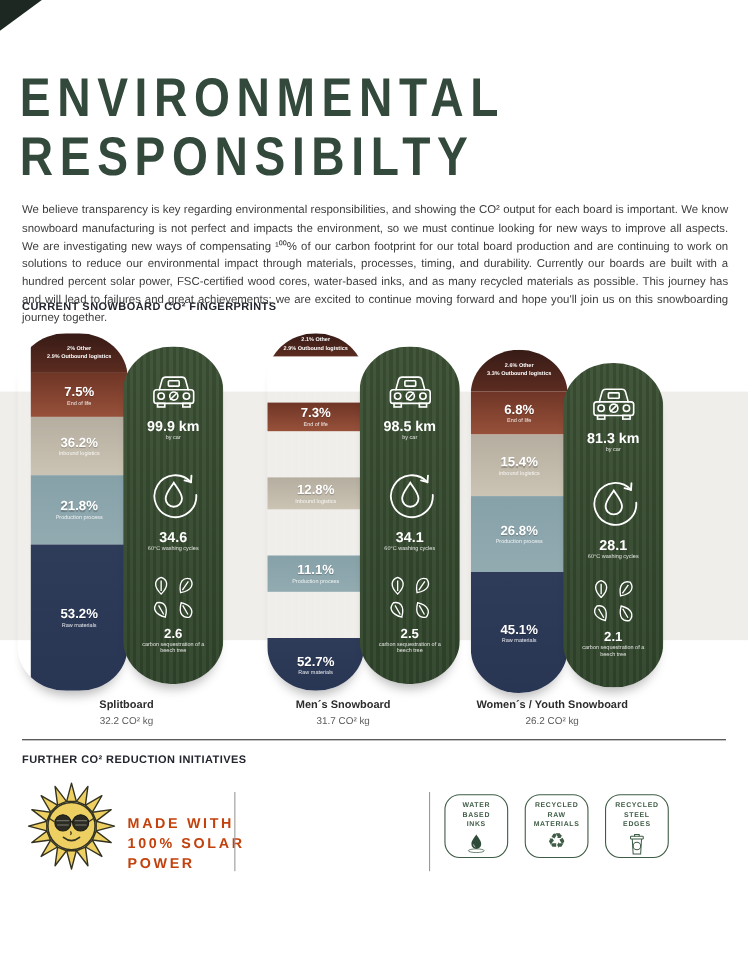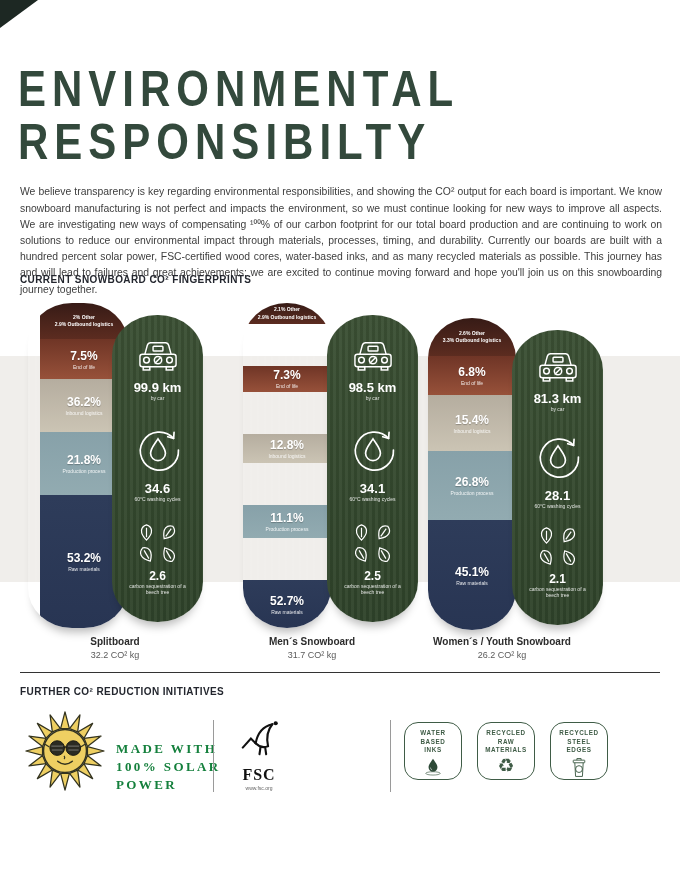--- a/index.html
+++ b/index.html
@@ -39,21 +39,21 @@
   .glbl{font-size:5px;color:rgba(255,255,255,.85);width:70px;line-height:1.35;}
   .gicon{margin-top:22px;}
   .leaves{display:grid;grid-template-columns:19px 19px;grid-gap:3px;margin-top:20px;}
   .caption{position:absolute;width:200px;text-align:center;}
   .cap-name{font-size:10px;font-weight:700;color:#2c2c2c;}
   .cap-total{font-size:9px;color:#5a5a5a;margin-top:3px;}
   .hr{position:absolute;left:20px;right:20px;top:672px;border-top:1.5px solid #333;}
   
   .sun{position:absolute;left:24px;top:710px;}
   .solar-text{position:absolute;left:116px;top:740px;font-size:13px;font-weight:700;
-              letter-spacing:2.4px;color:#15803d;line-height:1.4;font-family:Liberation Serif, serif;}
+              letter-spacing:2.4px;color:#c2410c;line-height:1.4;}
   .vdiv{position:absolute;top:720px;height:72px;border-left:1px solid #9a9a9a;}
   .fsc-block{position:absolute;left:233px;top:718px;width:52px;text-align:center;}
   .fsc-acronym{font-family:"Liberation Serif",serif;font-size:16px;font-weight:700;
                color:#111;margin-top:2px;letter-spacing:1px;}
   .fsc-url{font-size:5px;color:#666;margin-top:1px;}
   .fsc-mark{position:absolute;left:296px;top:748px;width:88px;font-size:7.5px;
             font-weight:700;color:#111;line-height:1.35;}
   .fsc-license{margin-top:6px;font-weight:700;}
   .badges{position:absolute;left:404px;top:722px;display:flex;gap:15px;}
   .badge{width:58px;height:58px;border:1.6px solid #3f5c46;border-radius:14px;
@@ -74,21 +74,21 @@
     <div>ENVIRONMENTAL</div>
     <div>RESPONSIBILTY</div>
   </div>
 
   <p class="intro">We believe transparency is key regarding environmental responsibilities, and showing the CO² output for each board is important. We know snowboard manufacturing is not perfect and impacts the environment, so we must continue looking for new ways to improve all aspects. We are investigating new ways of compensating ¹⁰⁰% of our carbon footprint for our total board production and are continuing to work on solutions to reduce our environmental impact through materials, processes, timing, and durability. Currently our boards are built with a hundred percent solar power, FSC-certified wood cores, water-based inks, and as many recycled materials as possible. This journey has and will lead to failures and great achievements; we are excited to continue moving forward and hope you'll join us on this snowboarding journey together.</p>
 
   <div class="sec-h" style="top:274px;">CURRENT SNOWBOARD CO² FINGERPRINTS</div>
 
   <div class="grayband"></div>
 
-  <div class="board fp" style="left:28px;top:303px;width:88px;height:325px;padding-left:12px;">
+  <div class="board fp" style="left:16px;top:303px;width:88px;height:325px;padding-left:12px;">
     <div class="band b-top" style="flex-grow:9.3">
       <div class="tiny">2% Other</div>
       <div class="tiny">2.9% Outbound logistics</div>
     </div>
     <div class="band b-eol" style="flex-grow:8.4">
       <div class="pct">7.5%</div>
       <div class="blbl">End of life</div>
     </div>
     <div class="band b-in" style="flex-grow:14.2">
       <div class="pct">36.2%</div>
@@ -333,32 +333,20 @@
   </svg>
 
   <div class="solar-text">
     <div>MADE WITH</div>
     <div>100% SOLAR</div>
     <div>POWER</div>
   </div>
 
   <div class="vdiv" style="left:213px;"></div>
 
-  <div class="fsc-block">
-    <svg width="48" height="42" viewBox="0 0 48 44" fill="none" stroke="#111" stroke-width="2.2" stroke-linecap="round">
-      <path d="M7 31 L15.5 21.5 L20.5 26.5"></path>
-      <path d="M20.5 26.5 C22.5 15.5 29 8.5 38 6.5"></path>
-      <circle cx="41.5" cy="5.5" r="2.2" fill="#111" stroke="none"></circle>
-      <path d="M38 6.5 C33 12.5 31.5 20.5 33.5 29.5"></path>
-      <path d="M20.5 26.5 C24.5 30.5 29 31.5 33.5 29.5"></path>
-      <path d="M25.5 31 L24.5 38 M30.5 31 L31.5 38"></path>
-    </svg>
-    <div class="fsc-acronym">FSC</div>
-    <div class="fsc-url">www.fsc.org</div>
-  </div>
 
 
   <div class="vdiv" style="left:390px;"></div>
 
   <div class="badges">
     <div class="badge">
       <div class="badge-line">WATER</div>
       <div class="badge-line">BASED</div>
       <div class="badge-line">INKS</div>
       <svg class="badge-icon" width="26" height="20" viewBox="0 0 36 36">

